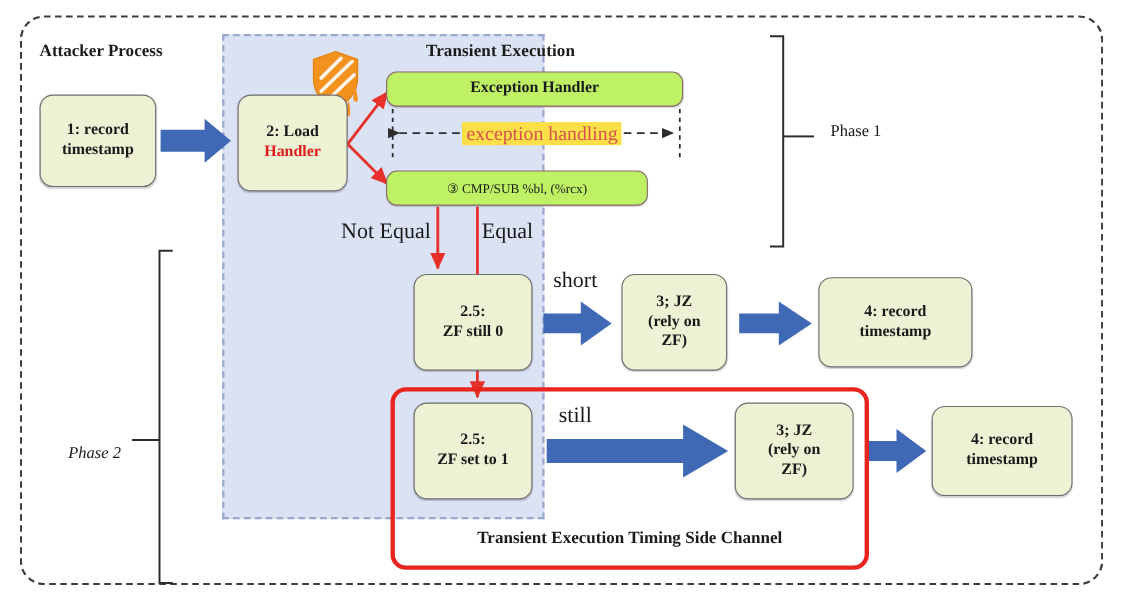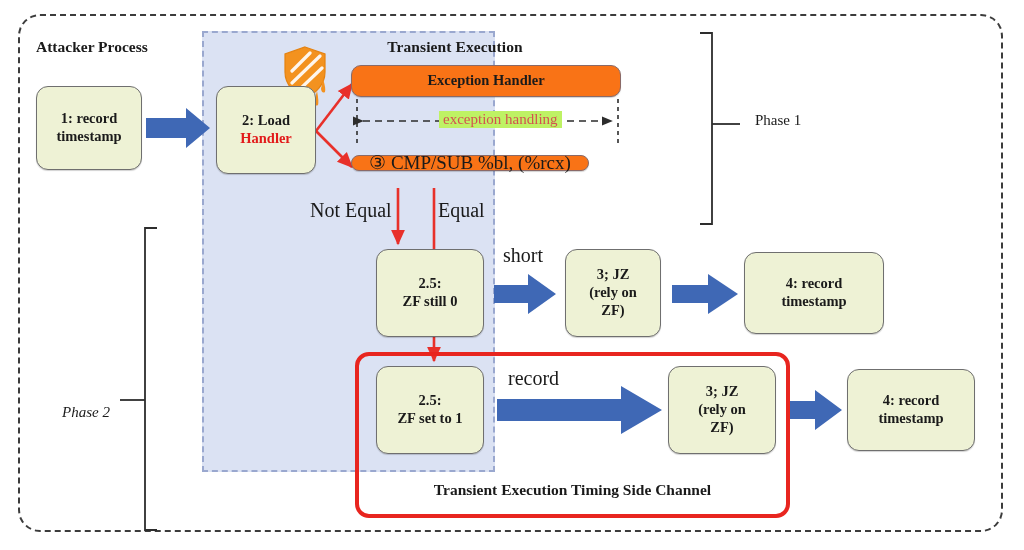--- a/index.html
+++ b/index.html
@@ -39,31 +39,31 @@
     display:flex;align-items:center;justify-content:center;
     text-align:center;line-height:1.22;
     font-weight:bold;font-size:14.5px;
     border-radius:12px;
   }
   .node.green{
     background:#eef2d5;border:1.6px solid #6f6f6f;
     box-shadow:0 1px 1px rgba(0,0,0,.18);
   }
   .node.pink{
-    background:#f97316;border:1.6px solid #8a6a68;
+    background:#bef264;border:1.6px solid #8a6a68;
     box-shadow:0 1px 1px rgba(0,0,0,.18);
     border-radius:10px;
   }
   .node .sub-secret{color:#e21b1b;}
 
   
   #n-record1   {left:36px; top:86px;  width:106px;height:84px;}
   #n-load      {left:216px;top:86px;  width:100px;height:88px;}
   #n-exc       {left:351px;top:65px;  width:270px;height:32px;}
-  #n-cmp       {left:351px;top:155px; width:238px;height:16px;font-size:19px;font-weight:normal;text-align:center;}
+  #n-cmp       {left:351px;top:155px; width:238px;height:32px;font-size:12px;font-weight:normal;text-align:center;}
   #n-zf0       {left:376px;top:249px; width:108px;height:88px;}
   #n-zf1       {left:376px;top:366px; width:108px;height:88px;}
   #n-jz1       {left:565px;top:249px; width:96px; height:88px;}
   #n-jz2       {left:668px;top:366px; width:108px;height:88px;}
   #n-record2   {left:744px;top:252px; width:140px;height:82px;}
   #n-record3   {left:847px;top:369px; width:128px;height:82px;}
 
   
   .side-channel-box{
     position:absolute;left:355px;top:352px;width:435px;height:166px;
@@ -77,22 +77,22 @@
 
   
   .edge-label{position:absolute;font-size:20px;font-weight:normal;}
   #lb-notequal{left:310px;top:199px;}
   #lb-equal   {left:438px;top:199px;}
   #lb-short   {left:503px;top:244px;}
   #lb-longer  {left:508px;top:367px;}
 
   
   .exc-handling-label{
-    position:absolute;left:439px;top:111px;
-    color:#d2534f;font-size:15px;background:#bef264;padding:0 4px;
+    position:absolute;left:420px;top:111px;
+    color:#d2534f;font-size:18px;background:#fde047;padding:0 4px;
   }
 
   
   .phase-label{position:absolute;font-size:15px;}
   #ph1-label{left:755px;top:112px;}
   #ph2-label{left:62px; top:404px;font-style:italic;}
 
   svg.overlay{position:absolute;left:0;top:0;width:1024px;height:550px;pointer-events:none;}
 </style>
 </head>
@@ -238,21 +238,21 @@
       <span>4: record</span><br>
       <span>timestamp</span>
     </div>
   </div>
 
   <div class="exc-handling-label">exception handling</div>
 
   <div class="edge-label" id="lb-notequal">Not Equal</div>
   <div class="edge-label" id="lb-equal">Equal</div>
   <div class="edge-label" id="lb-short">short</div>
-  <div class="edge-label" id="lb-longer">record</div>
+  <div class="edge-label" id="lb-longer">still</div>
 
   <div class="side-channel-box"></div>
   <div class="side-channel-label">Transient Execution Timing Side Channel</div>
 
   <div class="phase-label" id="ph1-label">Phase 1</div>
   <div class="phase-label" id="ph2-label">Phase 2</div>
 
 </div>
 
 </body></html>

